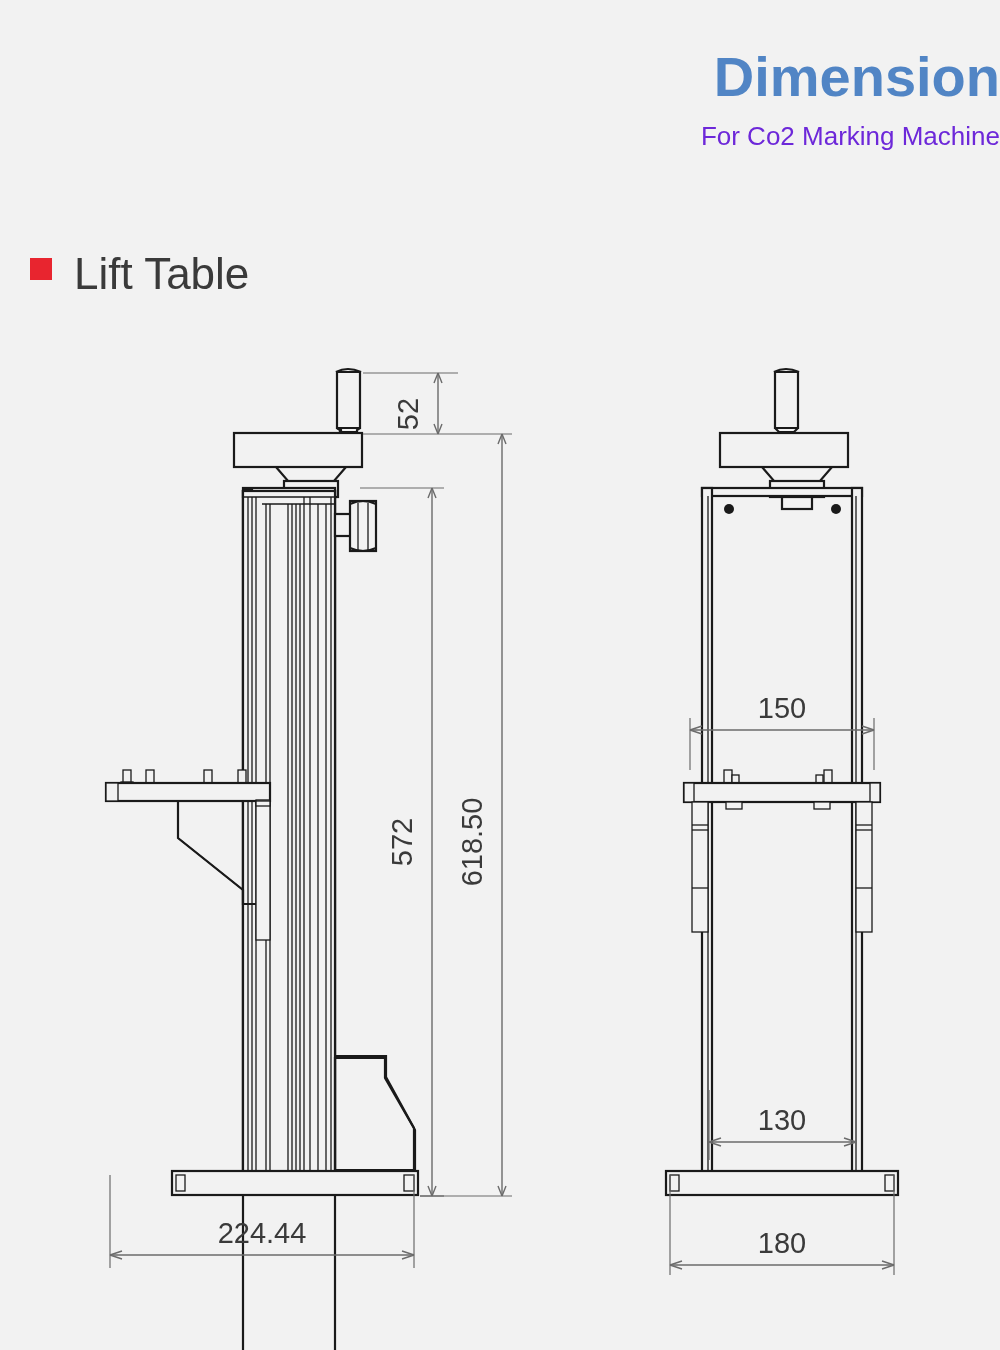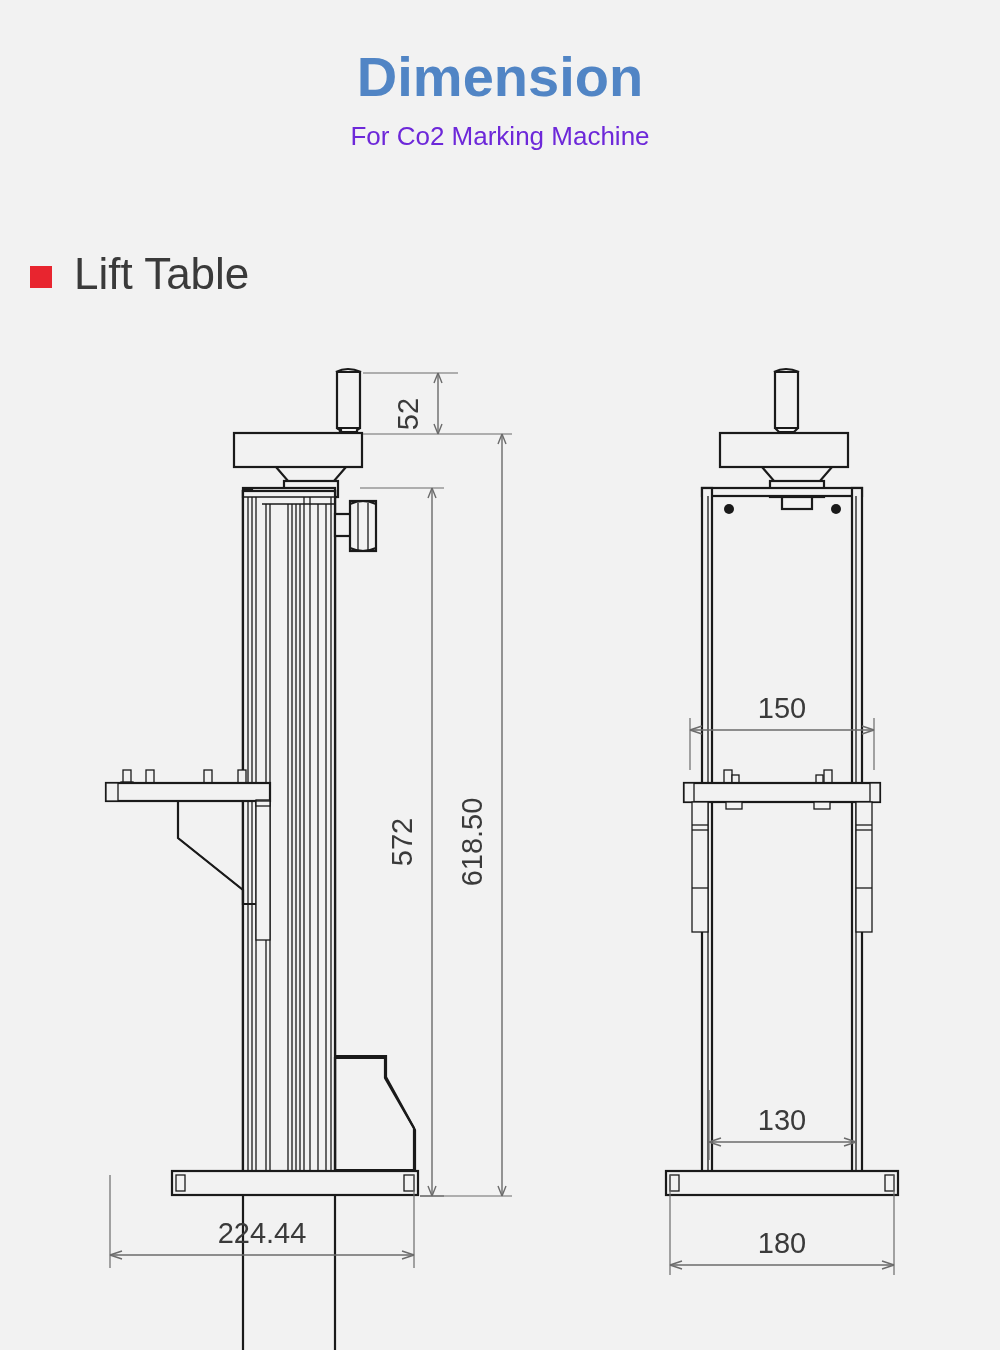--- a/index.html
+++ b/index.html
@@ -19,21 +19,21 @@
     width: 1000px;
     height: 1350px;
     background: #f2f2f2;
   }
   
   .header {
     position: absolute;
     top: 0;
     left: 0;
     width: 1000px;
-    text-align: center;
+    text-align: right;
   }
   .main-title {
     margin: 0;
     padding-top: 48px;
     font-size: 56px;
     font-weight: bold;
     color: #5185c5;
     letter-spacing: 0px;
     line-height: 1.05;
   }
@@ -43,21 +43,20 @@
     font-size: 26px;
     font-weight: normal;
     color: #6d28d9;
   }
   
   .section-head {
     position: absolute;
     top: 252px;
     left: 30px;
     display: flex;
-    align-items: center;
     gap: 22px;
   }
   .bullet-square {
     width: 22px;
     height: 22px;
     background: #e8252f;
     display: block;
     margin-top: 6px;
   }
   .section-title {

